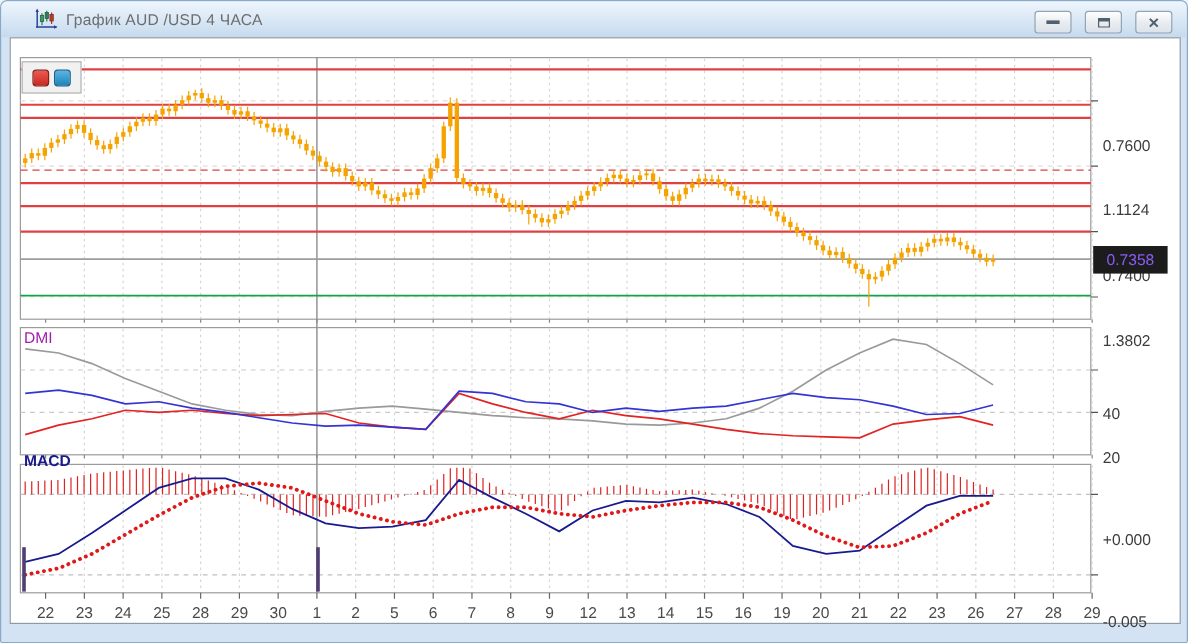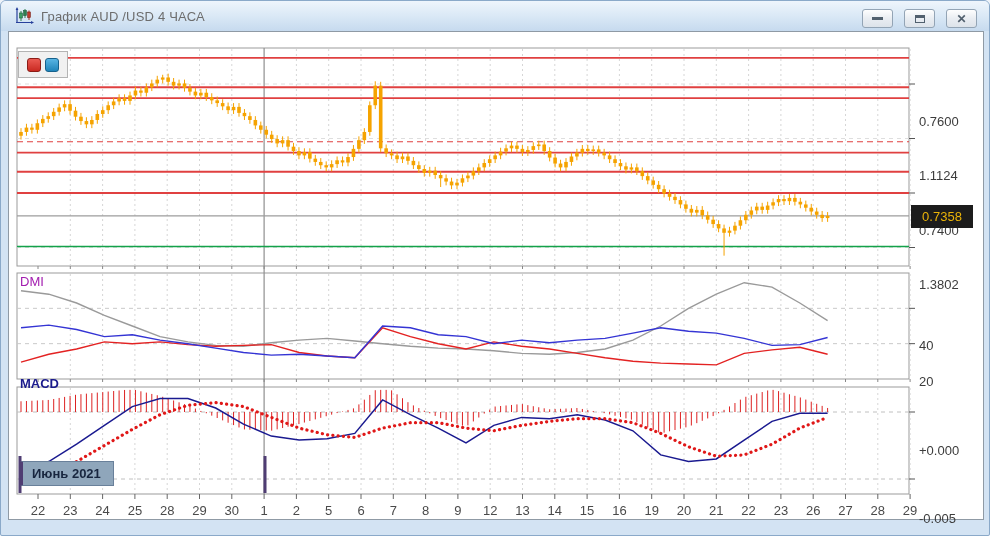--- a/index.html
+++ b/index.html
@@ -1,39 +1,39 @@
 <!DOCTYPE html>
 <html><head>
 <meta charset="utf-8">
 <style>
   html,body{margin:0;padding:0;background:#eef3f9;font-family:"Liberation Sans",sans-serif;}
   .window{position:relative;width:990px;height:536px;background:#d3e3f3;border:1px solid #8aa9c9;
           border-radius:6px 6px 2px 2px;overflow:hidden;box-sizing:border-box;}
   .titlebar{position:absolute;left:0;top:0;width:100%;height:30px;
             background:linear-gradient(#eef5fc,#d8e7f5 55%,#c6daee);
-            display:flex;align-items:center;padding-left:13px;box-sizing:border-box;}
+            display:flex;align-items:center;padding-left:27px;box-sizing:border-box;}
   .app-icon{width:20px;height:18px;margin-right:7px;display:inline-block;}
   .wtitle{font-size:13px;color:#6d6d6d;letter-spacing:.2px;}
   .winbtns{position:absolute;right:12px;top:8px;display:flex;gap:11px;}
   .wbtn{width:31px;height:19px;border:1px solid #93a4b5;border-radius:3px;
         background:linear-gradient(#fefefe,#e9edf2 50%,#dde3ea);
         display:flex;align-items:center;justify-content:center;padding:0;cursor:default;}
   .glyph-min{width:11px;height:3px;background:#51606e;}
   .glyph-restore{width:10px;height:8px;border:1px solid #51606e;border-top:3px solid #51606e;box-sizing:border-box;}
   .glyph-close{font-size:12px;font-weight:bold;color:#51606e;line-height:1;}
   .content{position:absolute;left:7px;top:30px;width:976px;height:489px;background:#ffffff;
            border:1px solid #8f9aa5;box-sizing:border-box;}
   .chart-svg{position:absolute;left:0;top:0;width:990px;height:536px;pointer-events:none;}
   .mini-toolbar{position:absolute;left:17px;top:50px;width:48px;height:25px;background:#f1f1f1;
                 border:1px solid #b4b4b4;display:flex;align-items:center;justify-content:center;gap:4px;z-index:4;}
   .sqbtn{width:14px;height:14px;border-radius:3px;padding:0;cursor:default;}
   .sqbtn.red{background:linear-gradient(#ea5a52,#c92a22);border:1px solid #8c1d17;}
   .sqbtn.blue{background:linear-gradient(#59b5e4,#1f84ba);border:1px solid #16618c;}
   .axis-label{position:absolute;left:918px;transform:translateY(-50%);font-size:13px;color:#3c3c3c;z-index:3;white-space:nowrap;margin-top:37px;}
-  .price-badge{position:absolute;left:910px;top:204px;width:62px;height:23px;background:#1c1c1c;color:#eab308;
+  .price-badge{position:absolute;left:910px;top:204px;width:62px;height:23px;background:#1c1c1c;color:#8b5cf6;
                font-size:13px;display:flex;align-items:center;justify-content:center;z-index:3;}
   .panel-label{position:absolute;font-size:13px;z-index:3;}
   .dmi-label{left:19px;top:273px;color:#a21caf;}
   .macd-label{left:19px;top:375px;color:#1a1a8c;font-weight:bold;}
   .month-badge{position:absolute;top:460px;height:25px;background:#8fa6bb;border:1px solid #69809a;
                border-left:3px solid #4f3d73;color:#18263f;font-size:13px;font-weight:bold;
                display:flex;align-items:center;padding:0 12px 0 9px;box-sizing:border-box;z-index:3;}
 </style>
 </head>
 <body>
@@ -758,14 +758,13 @@
   <div class="price-badge">0.7358</div>
 
   <div class="panel-label dmi-label">DMI</div>
   <div class="panel-label macd-label">MACD</div>
 
   <div class="axis-label" style="top:307px">40</div>
   <div class="axis-label" style="top:343px">20</div>
   <div class="axis-label" style="top:412px">+0.000</div>
   <div class="axis-label" style="top:480px">-0.005</div>
 
-  <div class="month-badge" style="left:19px">Июнь 2021</div>
 </div>
 
 </body></html>

